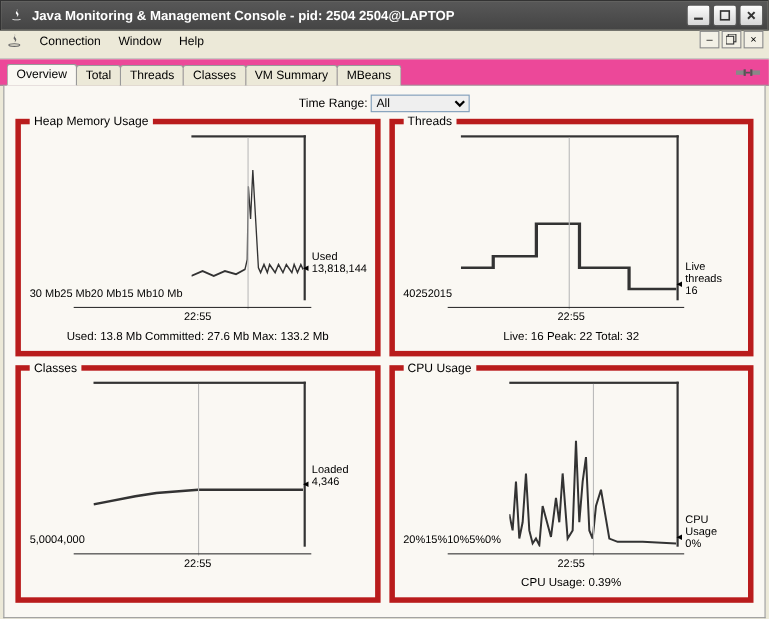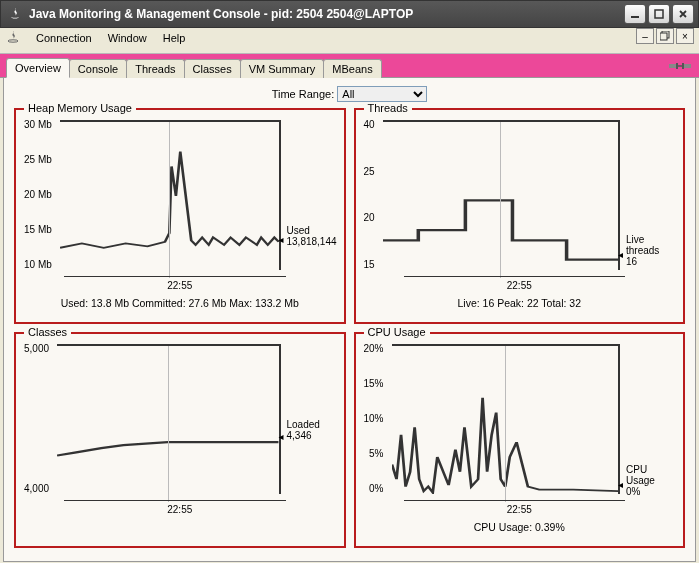--- a/index.html
+++ b/index.html
@@ -120,43 +120,44 @@
   }
 
   .panels {
     display: grid;
     grid-template-columns: 1fr 1fr;
     grid-template-rows: 1fr 1fr;
     gap: 8px;
     height: 440px;
   }
   .panel {
-    border: 2px solid #b91c1c;
+    border: 5px solid #b91c1c;
     border-radius: 0;
     position: relative;
     padding: 10px 8px 6px 8px;
   }
   .panel legend {
     position: absolute;
     top: -8px; left: 8px;
     background: #faf8f3;
     padding: 0 4px;
     font-size: 11px;
   }
   .chart {
     display: flex;
     height: 150px;
   }
   .yaxis {
     display: flex;
-    flex-direction: column;
-    justify-content: space-between;
+    flex-direction: row;
+    justify-content: flex-end;
     align-items: flex-end;
     padding-right: 4px;
     font-size: 10px;
+    margin-top: 32px;
   }
   .yaxis span { line-height: 1; display: block; }
   .plot {
     flex: 1;
     border-top: 2px solid #333;
     border-right: 2px solid #333;
     position: relative;
     margin-left: 4px;
   }
   .plot::after {
@@ -246,21 +247,21 @@
       <svg width="10" height="10">
         <rect x="2" y="0" width="7" height="7" fill="none" stroke="#333"></rect>
         <rect x="0" y="2" width="7" height="7" fill="#f3f0e6" stroke="#333"></rect>
       </svg>
     </div>
   <div class="doc-btn">×</div>
 </div>
 
 <div class="tabbar">
   <div class="tab selected">Overview</div>
-  <div class="tab">Console</div>
+  <div class="tab">Total</div>
   <div class="tab">Threads</div>
   <div class="tab">Classes</div>
   <div class="tab">VM Summary</div>
   <div class="tab">MBeans</div>
   <span class="right-icon">
     <svg width="22" height="14" viewBox="0 0 22 14">
         <rect x="0" y="5" width="8" height="4" fill="#888"></rect>
         <rect x="14" y="5" width="8" height="4" fill="#888"></rect>
         <rect x="7" y="4" width="2" height="6" fill="#555"></rect>
         <rect x="13" y="4" width="2" height="6" fill="#555"></rect>

